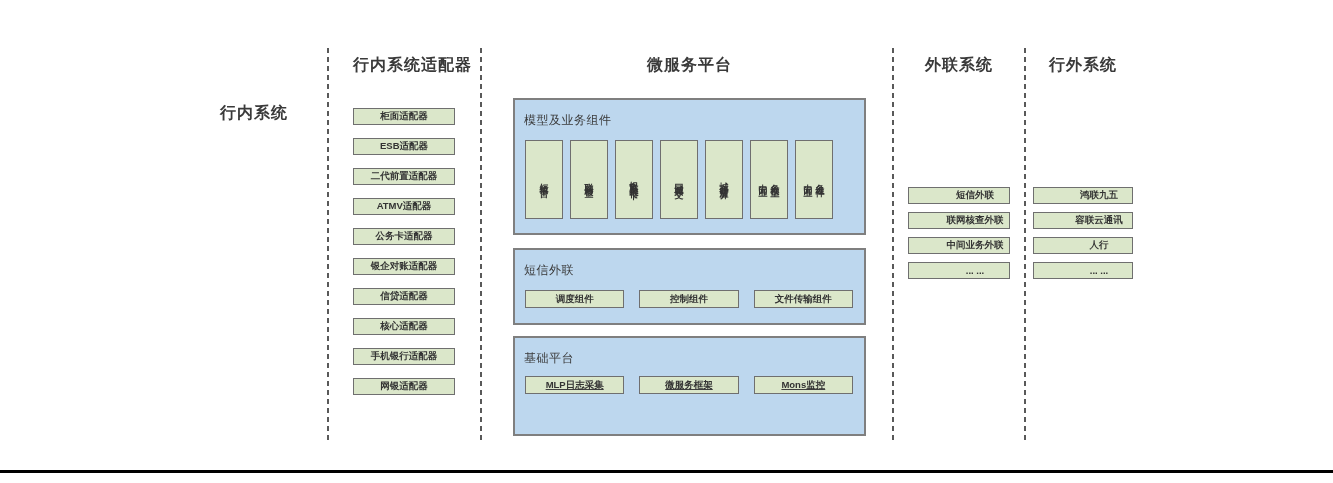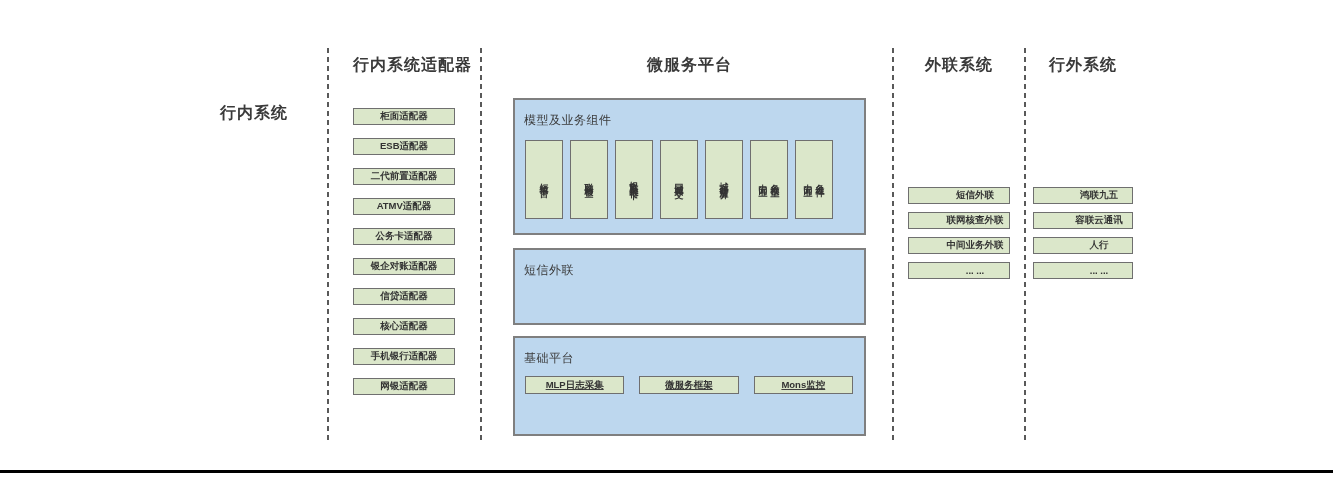--- a/index.html
+++ b/index.html
@@ -117,20 +117,25 @@
           </div>
           <div class="gbox">
             <span>中间业
 务组件</span>
           </div>
         </div>
     </div>
 
     <div class="panel" id="panel-common">
       <div class="panel-label">短信外联</div>
+      <div class="hrow">
+          <div class="gbox">调度组件</div>
+          <div class="gbox">控制组件</div>
+          <div class="gbox">文件传输组件</div>
+        </div>
     </div>
 
     <div class="panel" id="panel-base">
       <div class="panel-label">基础平台</div>
       <div class="hrow">
           <div class="gbox">MLP日志采集</div>
           <div class="gbox">微服务框架</div>
           <div class="gbox">Mons监控</div>
         </div>
     </div>

